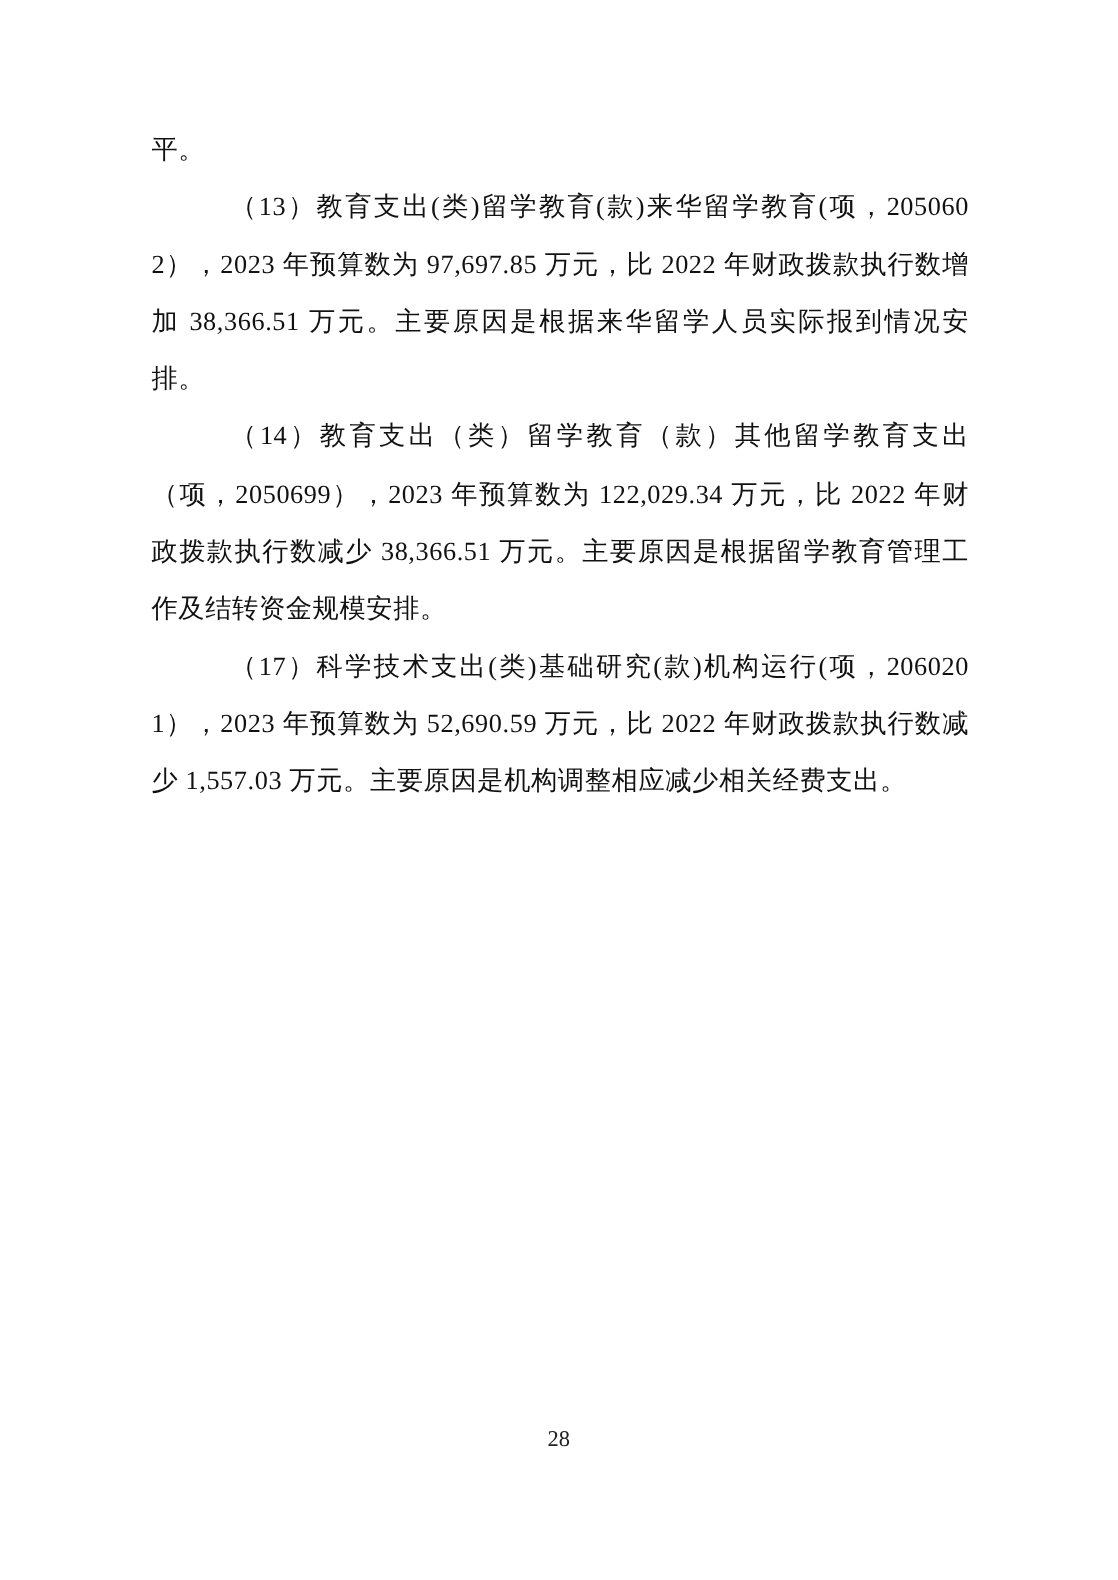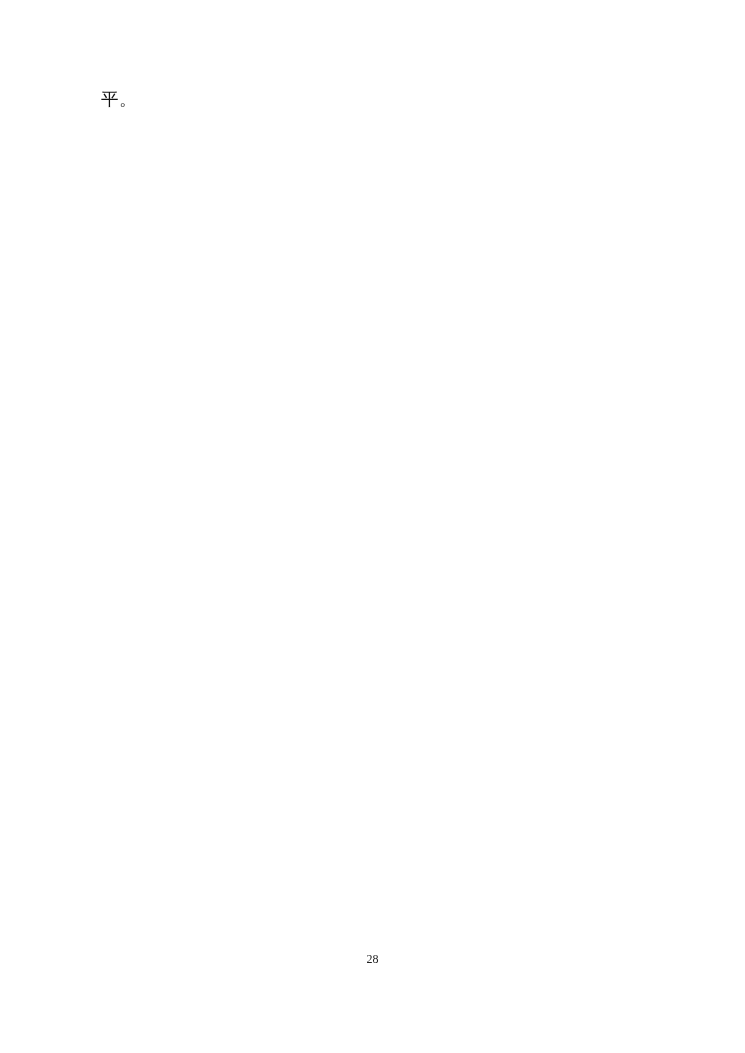--- a/index.html
+++ b/index.html
@@ -34,27 +34,30 @@
   }
   .text-block p.indent {
     text-indent: 3em;
   }
   .page-number {
     position: absolute;
     top: 952px;
     left: 0;
     width: 100%;
     text-align: center;
-    font-size: 12px;
+    font-size: 15px;
     color: #222222;
     font-family: "Liberation Serif", "DejaVu Serif", serif;
   }
 </style>
 </head>
 <body>
 
 <div class="page">
   <div class="text-block">
     <p>平。</p>
+    <p class="indent">（13）教育支出(类)留学教育(款)来华留学教育(项，2050602），2023 年预算数为 97,697.85 万元，比 2022 年财政拨款执行数增加 38,366.51 万元。主要原因是根据来华留学人员实际报到情况安排。</p>
+    <p class="indent">（14）教育支出（类）留学教育（款）其他留学教育支出（项，2050699），2023 年预算数为 122,029.34 万元，比 2022 年财政拨款执行数减少 38,366.51 万元。主要原因是根据留学教育管理工作及结转资金规模安排。</p>
+    <p class="indent">（17）科学技术支出(类)基础研究(款)机构运行(项，2060201），2023 年预算数为 52,690.59 万元，比 2022 年财政拨款执行数减少 1,557.03 万元。主要原因是机构调整相应减少相关经费支出。</p>
   </div>
 
   <div class="page-number">28</div>
 </div>
 
 </body></html>

